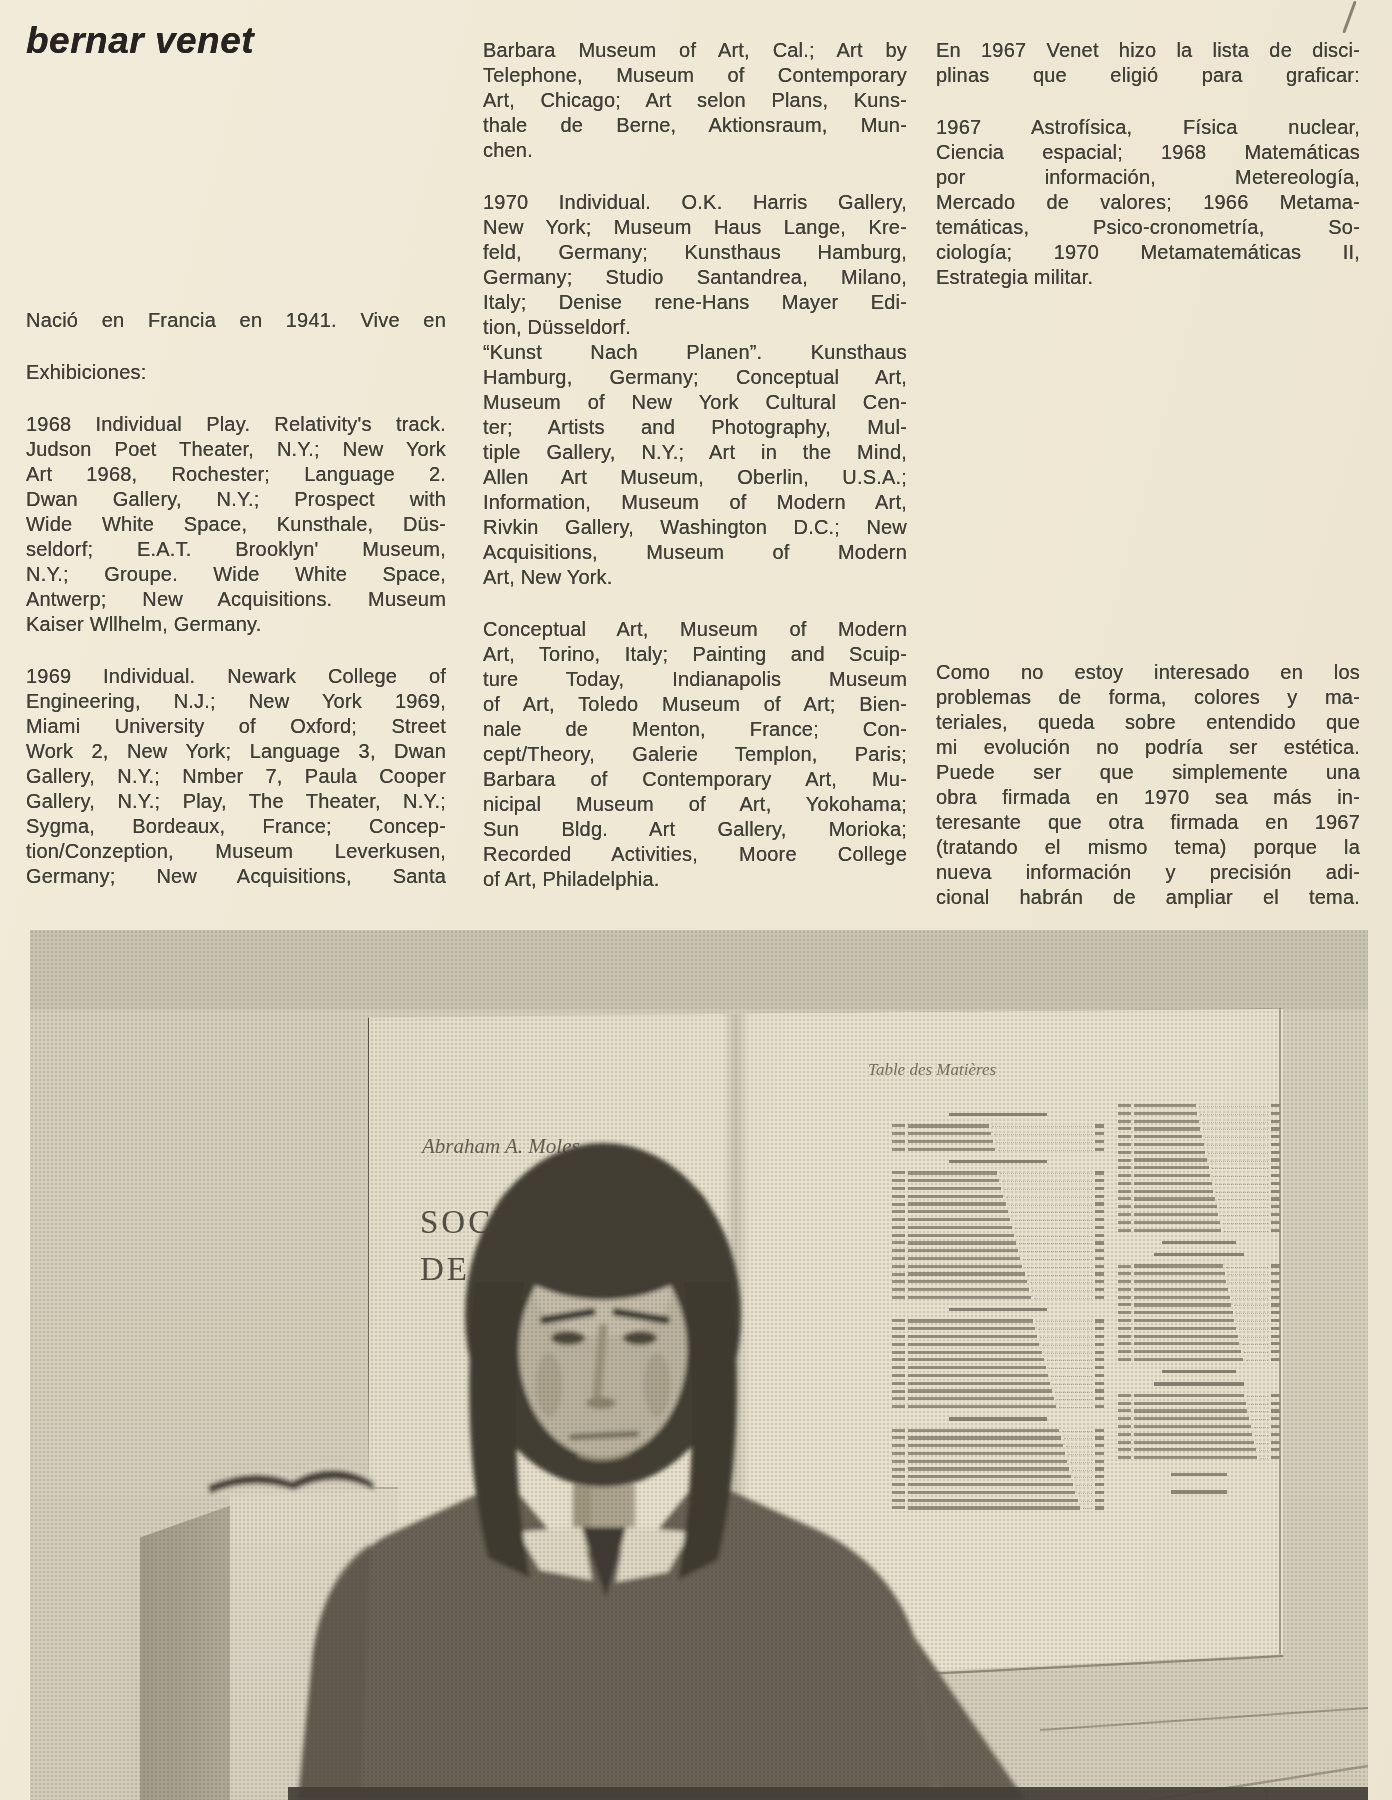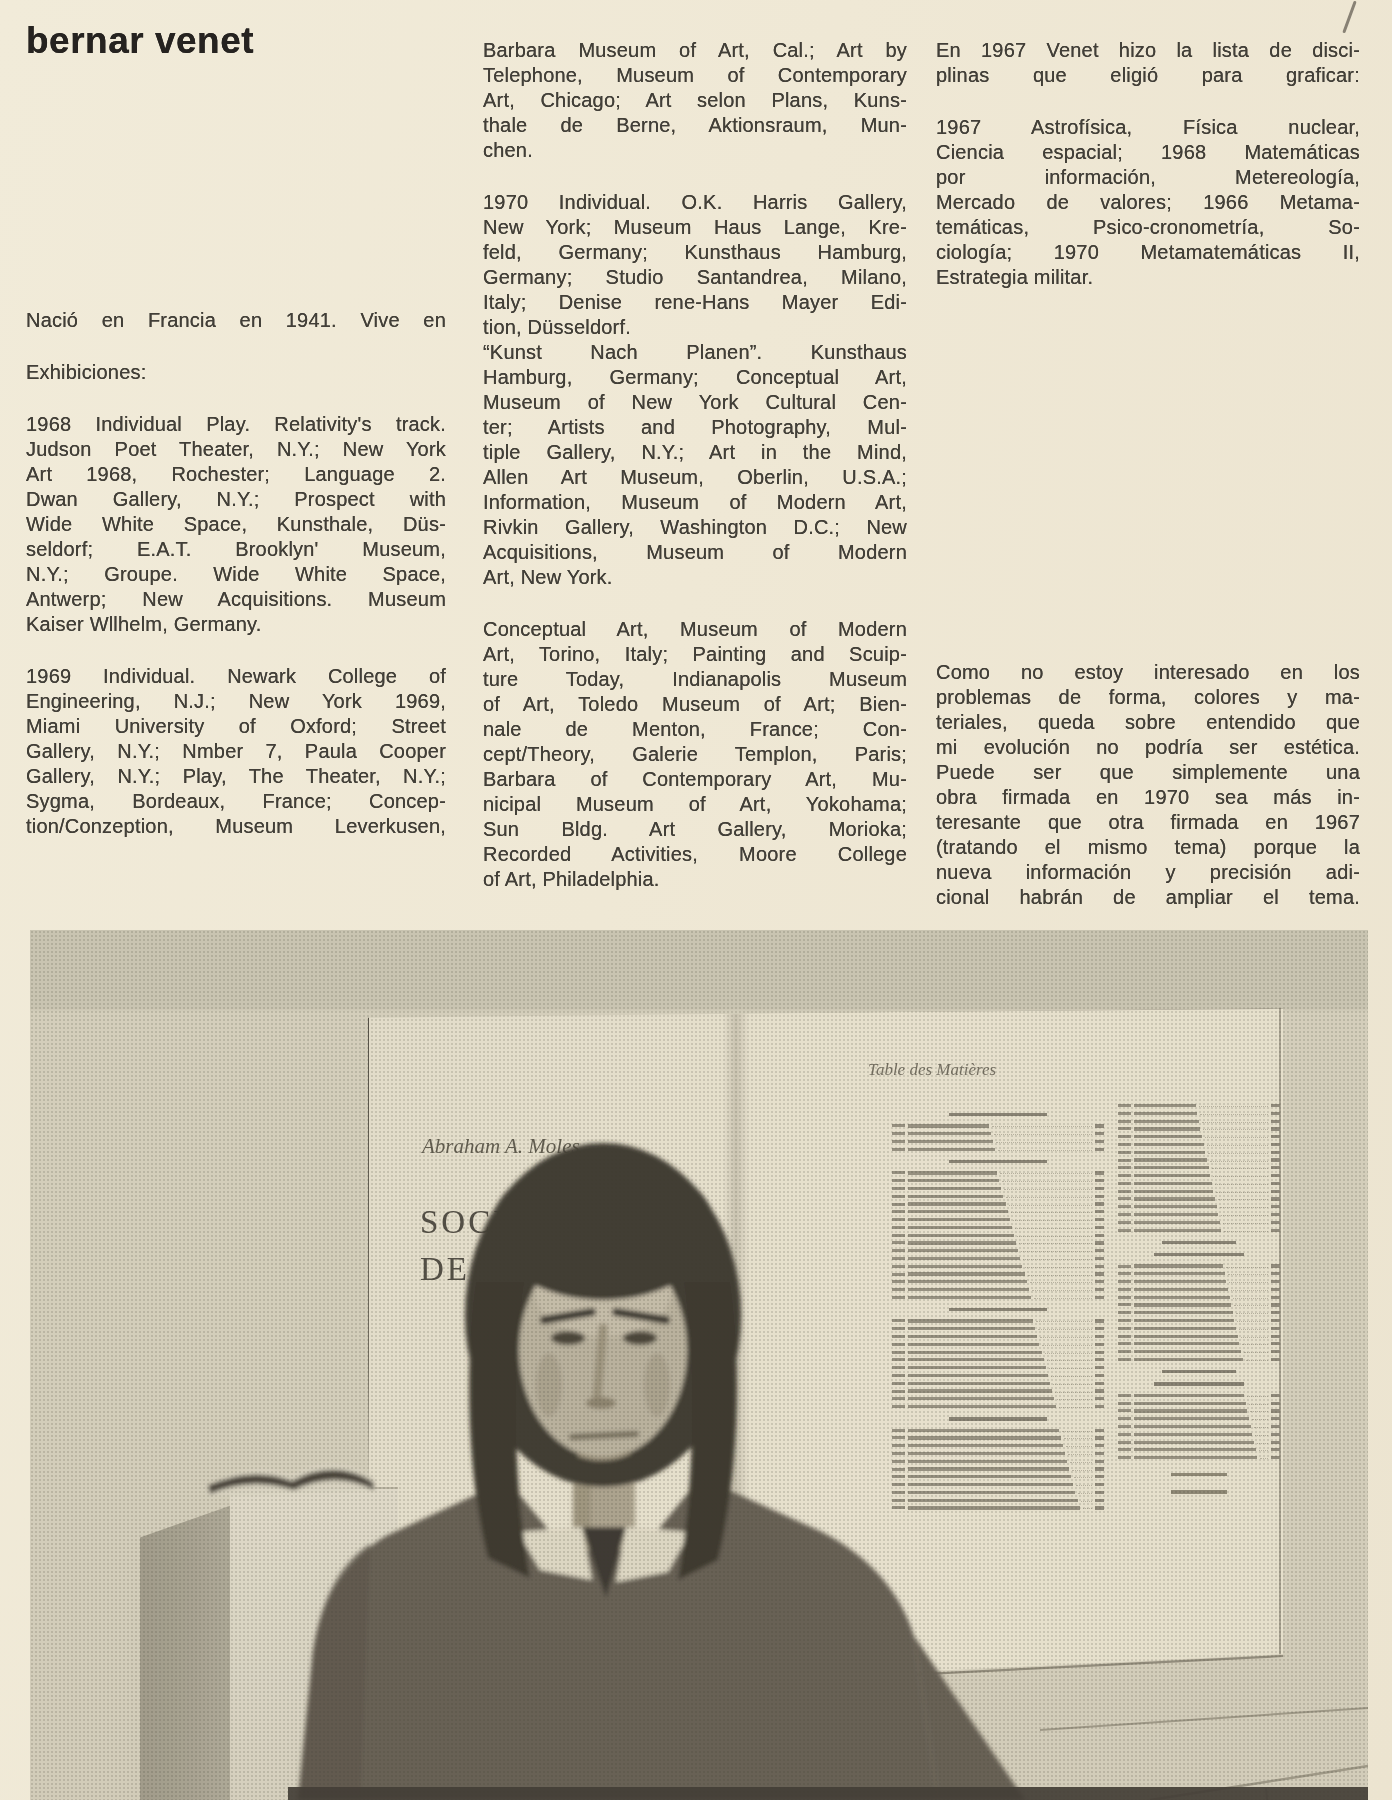--- a/index.html
+++ b/index.html
@@ -5,20 +5,21 @@
   html,body{margin:0;padding:0;background:#888;}
   .page{
     position:relative;width:1392px;height:1800px;overflow:hidden;
     background:linear-gradient(105deg,#f1ebd9 0%,#efe8d5 45%,#ece4d0 100%);
     font-family:"Liberation Sans",sans-serif;color:#3f3c35;
   }
   .page-title{
     position:absolute;left:26px;top:20px;margin:0;
     font-size:37px;font-weight:700;letter-spacing:.5px;color:#262320;
     text-shadow:0 0 .5px #262320;
+    font-style:italic;
   }
   .pen-mark{position:absolute;left:1348px;top:0;width:3px;height:34px;
     background:#6e685c;transform:rotate(20deg);border-radius:2px;opacity:.8;}
   
   .col{position:absolute;font-size:20px;line-height:25px;letter-spacing:.2px;
     color:#423f38;text-shadow:0 0 .45px #423f38;}
   #col1{left:26px;top:308px;width:420px;}
   #col2{left:483px;top:38px;width:424px;}
   #col3a{left:936px;top:38px;width:424px;}
   #col3b{left:936px;top:660px;width:424px;}
@@ -98,24 +99,26 @@
         <div class="line">Wide White Space, Kunsthale, Düs-</div>
         <div class="line">seldorf; E.A.T. Brooklyn' Museum,</div>
         <div class="line">N.Y.; Groupe. Wide White Space,</div>
         <div class="line">Antwerp; New Acquisitions. Museum</div>
         <div class="line left">Kaiser Wllhelm, Germany.</div>
       </div>
       <div class="para">
         <div class="line">1969 Individual. Newark College of</div>
         <div class="line">Engineering, N.J.; New York 1969,</div>
         <div class="line">Miami University of Oxford; Street</div>
+        <div class="line">Work 2, New York; Language 3, Dwan</div>
         <div class="line">Gallery, N.Y.; Nmber 7, Paula Cooper</div>
         <div class="line">Gallery, N.Y.; Play, The Theater, N.Y.;</div>
         <div class="line">Sygma, Bordeaux, France; Concep-</div>
         <div class="line">tion/Conzeption, Museum Leverkusen,</div>
+        <div class="line">Germany; New Acquisitions, Santa</div>
       </div>
     </div>
   <div class="col" id="col2">
       <div class="para">
         <div class="line">Barbara Museum of Art, Cal.; Art by</div>
         <div class="line">Telephone, Museum of Contemporary</div>
         <div class="line">Art, Chicago; Art selon Plans, Kuns-</div>
         <div class="line">thale de Berne, Aktionsraum, Mun-</div>
         <div class="line left">chen.</div>
       </div>

